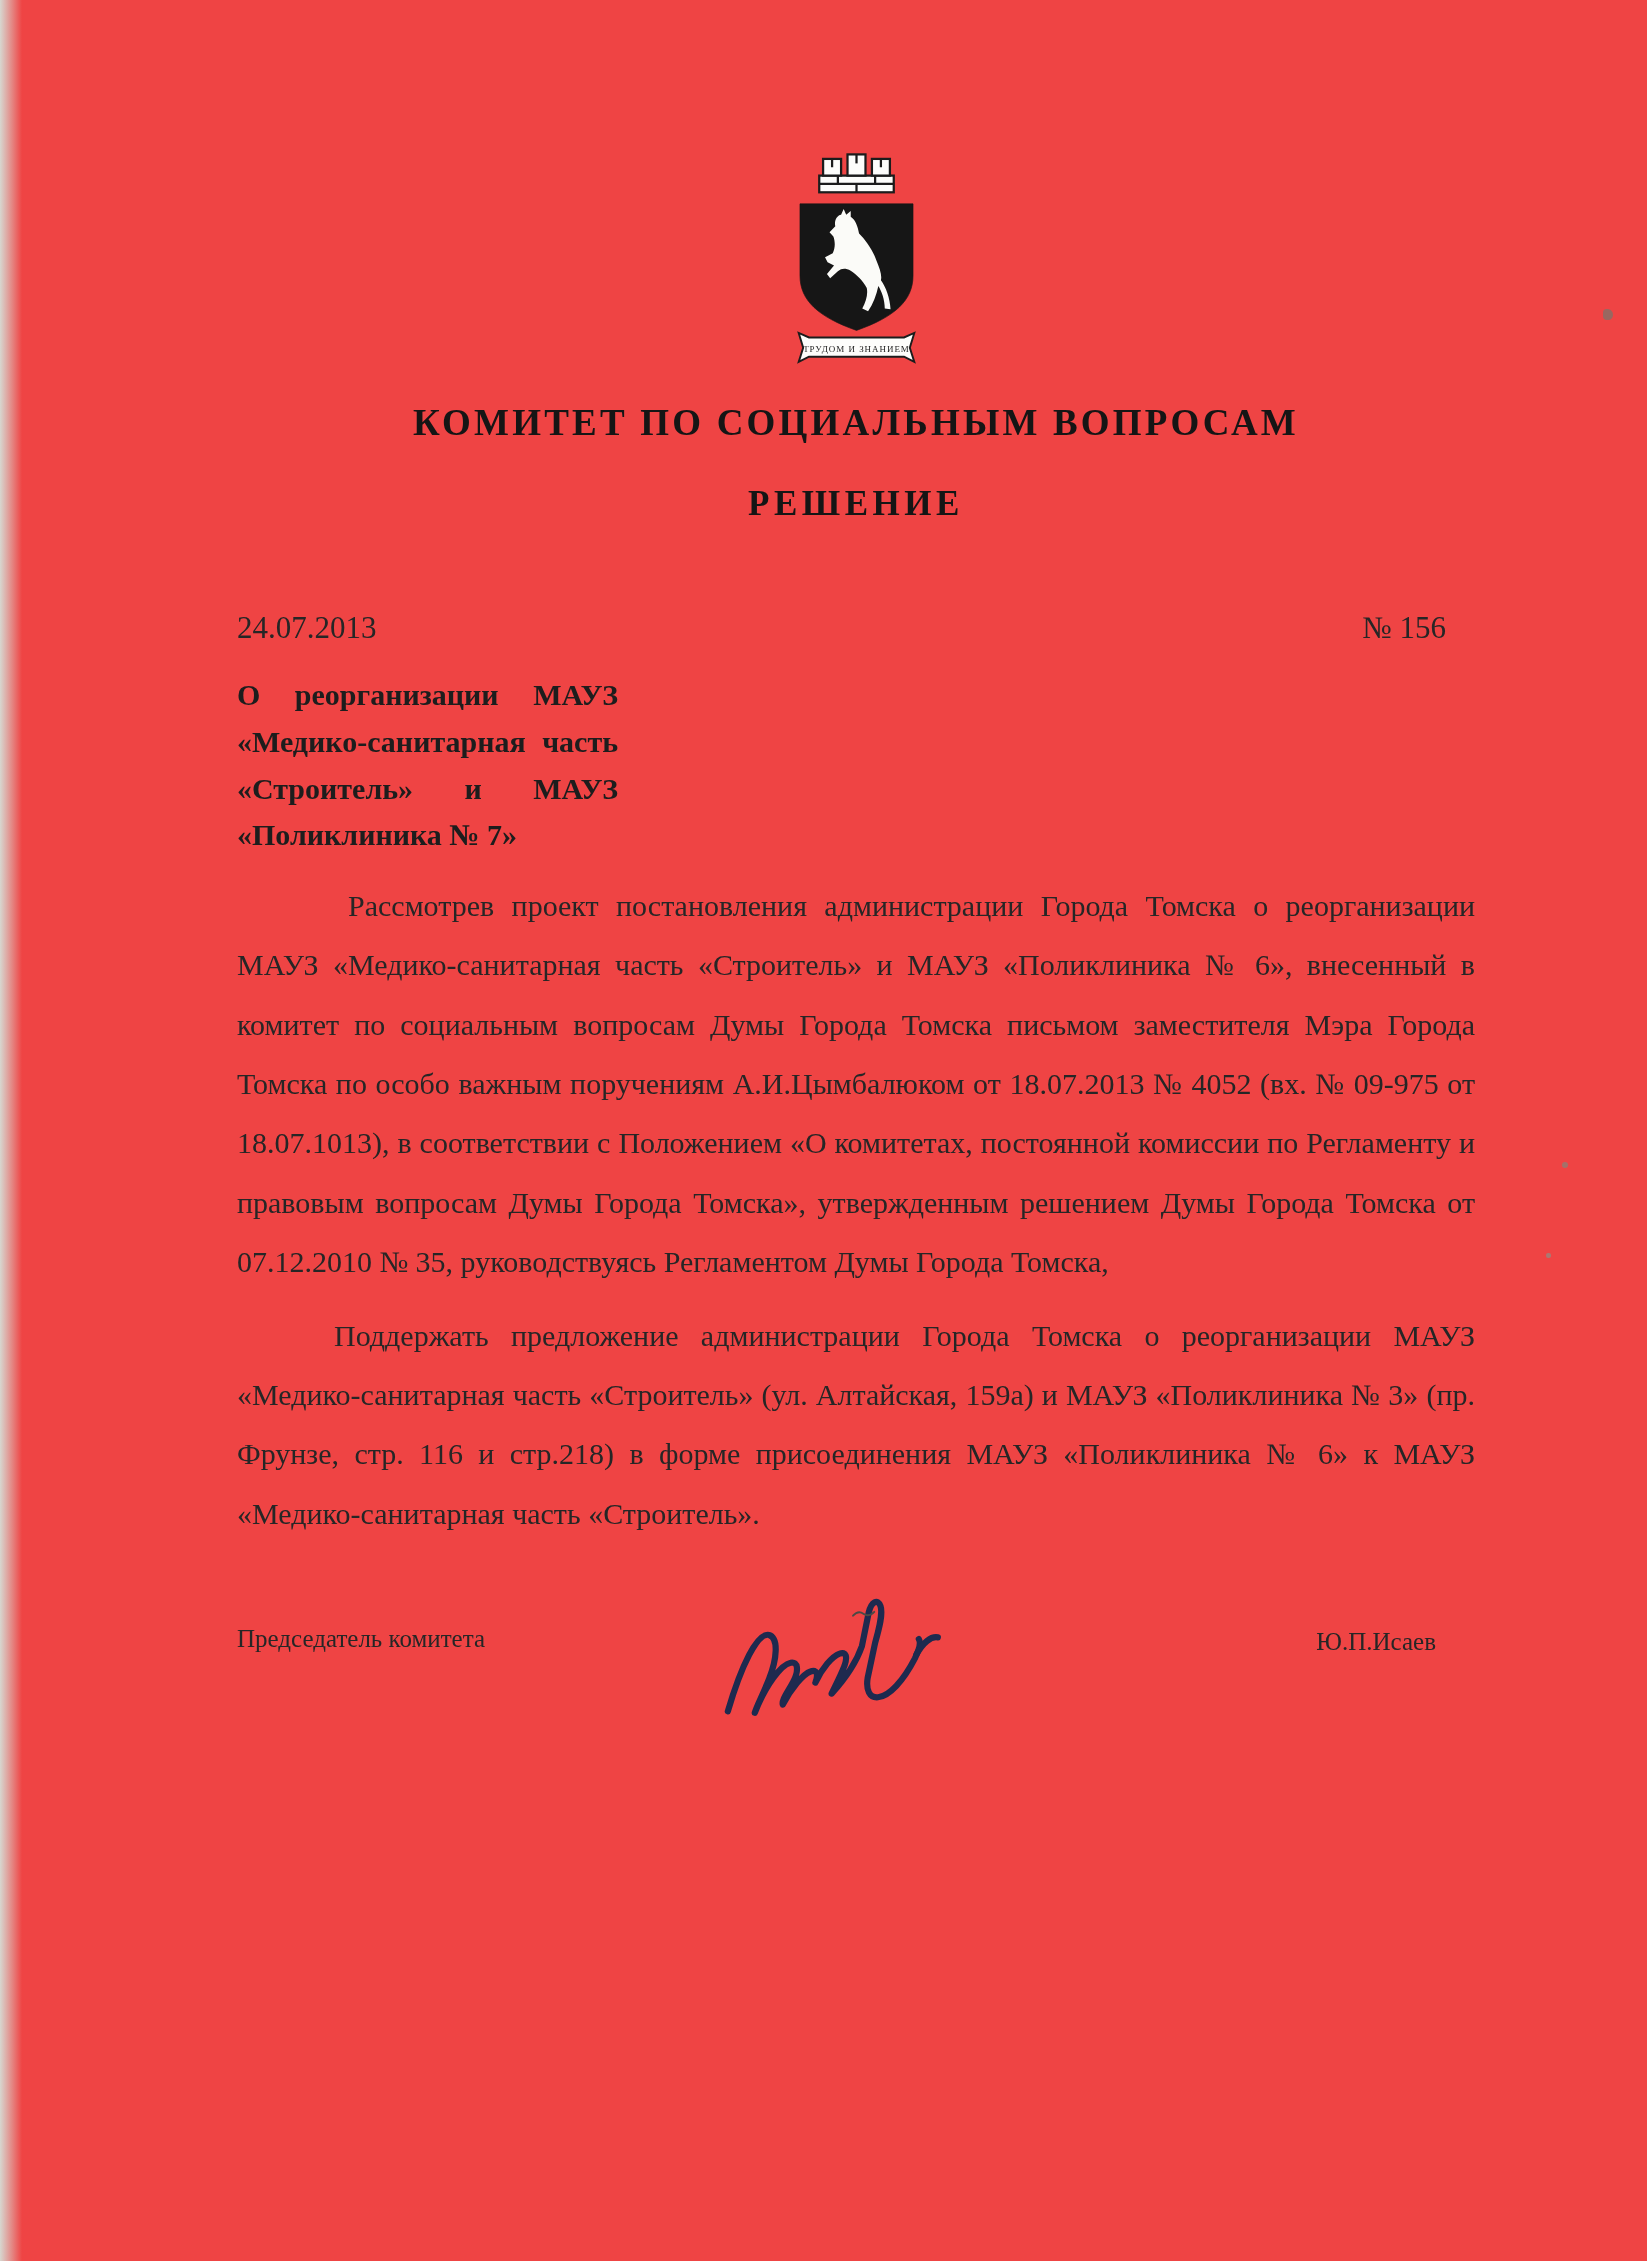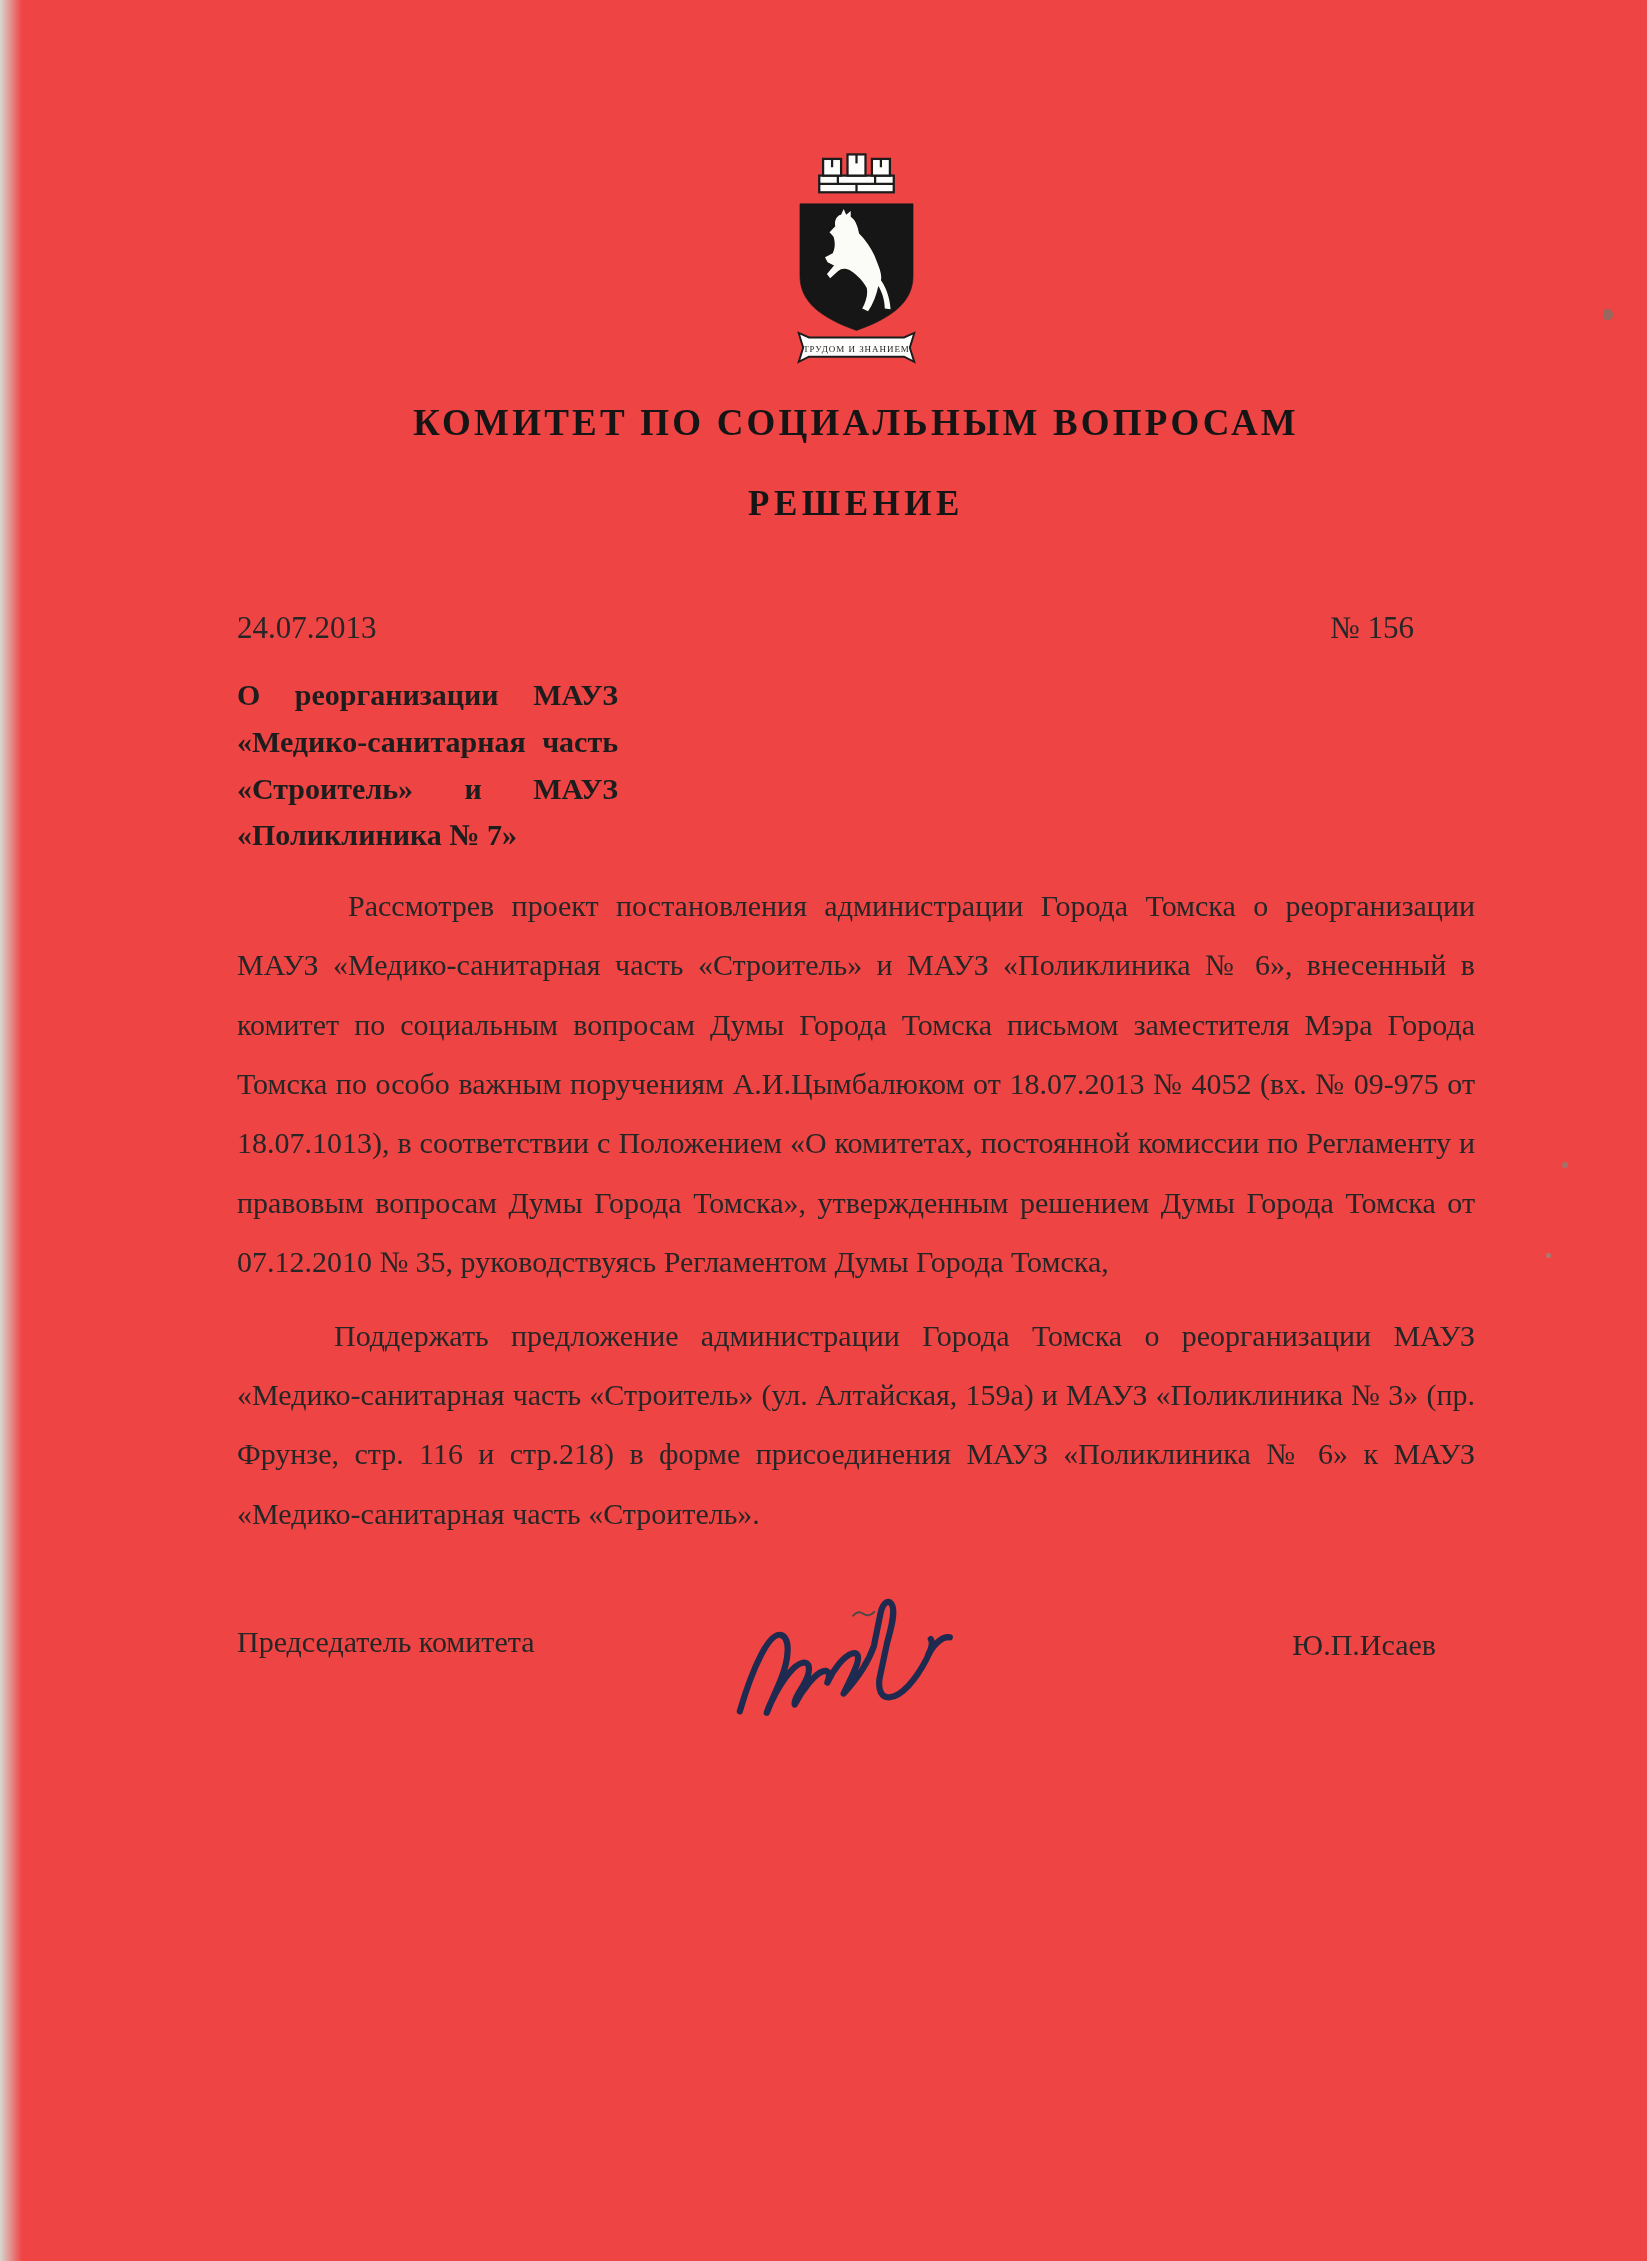--- a/index.html
+++ b/index.html
@@ -56,21 +56,21 @@
     color: #151515;
     margin: 40px 0 0;
   }
   .meta-row {
     display: flex;
     justify-content: space-between;
     align-items: baseline;
     font-size: 31px;
     margin-top: 86px;
   }
-  .doc-number { margin-right: 61px; }
+  .doc-number { margin-right: 29px; }
   .subject {
     width: 381px;
     font-size: 30px;
     font-weight: bold;
     line-height: 1.56;
     text-align: justify;
     color: #1d1d1d;
     margin-top: 26px;
   }
   p.body-par {
@@ -91,21 +91,21 @@
   }
   p.resolution {
     margin-top: 14px;
     text-indent: 97px;
   }
   .sign-row {
     display: flex;
     justify-content: space-between;
     align-items: flex-start;
     margin-top: 82px;
-    font-size: 30px;
+    font-size: 25px;
   }
   .signature-wrap {
     transform: translate(-19.3px, -59px) rotate(-5deg);
     flex: 0 0 auto;
   }
   .signer-name { margin: 2.6px 39px 0 0; }
   .stray-mark {
     position: absolute;
     left: 851px;
     top: 1608px;

